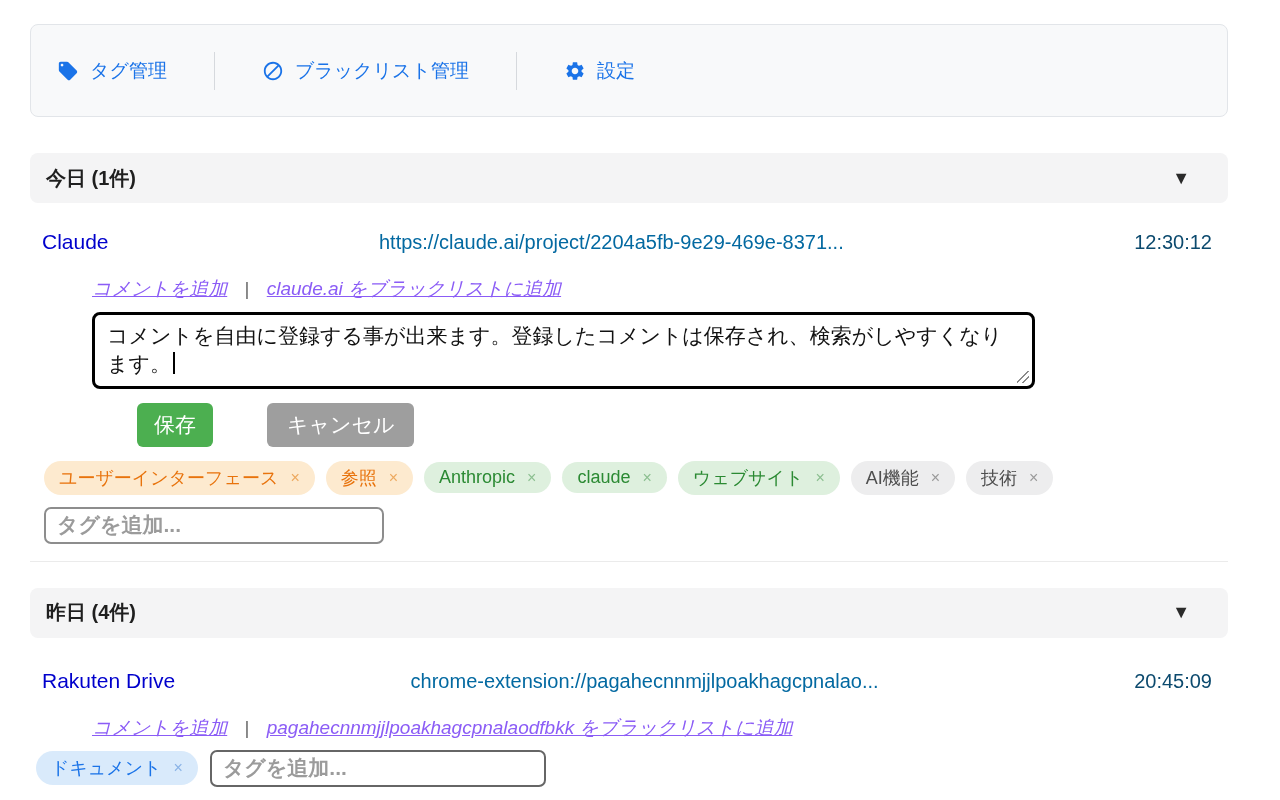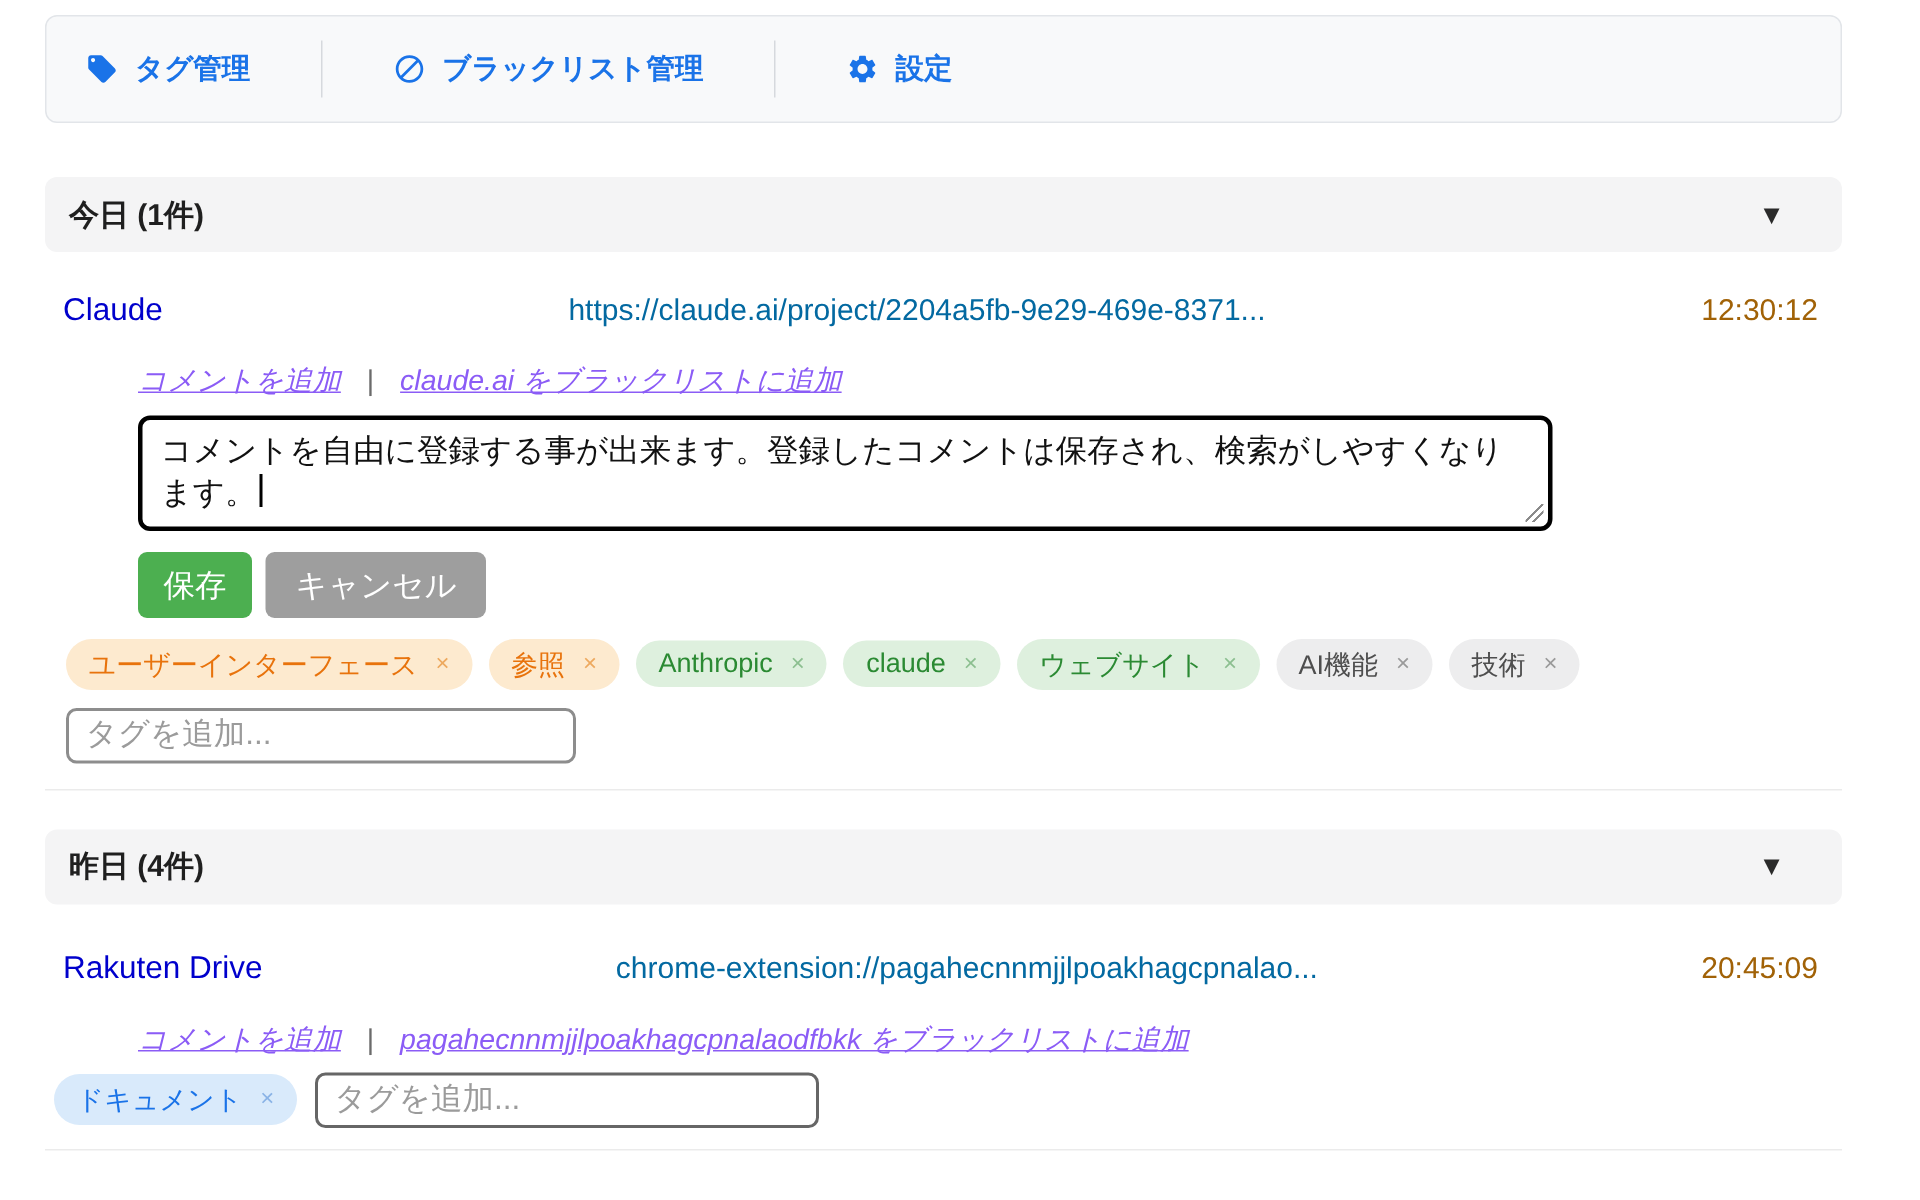--- a/index.html
+++ b/index.html
@@ -4,79 +4,80 @@
 <style>
   html,body{margin:0;padding:0;}
   body{
     width:1280px;height:800px;background:#ffffff;overflow:hidden;
     font-family:"Liberation Sans","DejaVu Sans",sans-serif;color:#202124;
   }
   .wrap{margin:0 0 0 30px;width:1198px;}
 
   
   .toolbar{
-    margin-top:10px;height:72px;background:#f8f9fa;border:1px solid #e2e5e9;
-    border-radius:8px;display:flex;align-items:center;padding:0 26px;box-sizing:border-box;font-weight:bold;
+    margin-top:24px;height:93px;background:#f8f9fa;border:1px solid #e2e5e9;
+    border-radius:8px;display:flex;align-items:center;padding:0 26px;box-sizing:border-box;
   }
   .tb-item{display:flex;align-items:center;gap:11px;color:#1a73e8;font-size:19px;cursor:pointer;}
   .tb-item svg{display:block;}
   .tb-sep{width:1px;height:38px;background:#d6d9dd;margin:0 47px;}
 
   
   .section-header{
     height:50px;background:#f4f4f5;border-radius:8px;display:flex;align-items:center;
     justify-content:space-between;padding:0 38px 0 16px;box-sizing:border-box;
     font-size:20px;font-weight:bold;color:#1f1f1f;
   }
   .sh-today{margin-top:36px;}
   .sh-yesterday{margin-top:26px;}
   .collapse{font-size:18px;color:#2a2a2a;cursor:pointer;font-weight:normal;}
 
   
   .entry-row{display:flex;align-items:baseline;margin:27px 16px 0 12px;}
   .entry-row.second{margin-top:31px;}
   .entry-title{font-size:21px;color:#0000cc;text-decoration:none;cursor:pointer;white-space:nowrap;}
   .entry-url{flex:1;text-align:center;font-size:20px;color:#0369a1;white-space:nowrap;overflow:hidden;}
-  .entry-time{font-size:20px;color:#a16207;margin-left:20px;white-space:nowrap;}
+  .entry-time{font-size:20px;color:#0c4a6e;margin-left:20px;white-space:nowrap;}
 
   .entry-links{margin:22px 0 0 62px;font-size:19px;}
   .entry-links a{color:#8b5cf6;text-decoration:underline;cursor:pointer;font-style:italic;}
   .entry-links .sep{color:#6b6b6b;margin:0 12px;}
 
   
   .comment-box{
     margin:10px 0 0 62px;width:943px;min-height:76px;border:3px solid #000;border-radius:8px;
     padding:7px 12px;font-size:21px;line-height:1.35;box-sizing:border-box;position:relative;
     color:#111;cursor:text;
   }
   .comment-box::after{
     content:"";position:absolute;right:3px;bottom:3px;width:12px;height:12px;
     background:linear-gradient(135deg,transparent 0 44%,#8a8a8a 44% 52%,transparent 52% 68%,#8a8a8a 68% 76%,transparent 76%);
   }
   .caret{display:inline-block;width:2px;height:22px;background:#000;vertical-align:-3px;margin-left:2px;}
 
   .btn-row{margin:14px 0 0 62px;display:flex;gap:9px;}
   .btn{border:none;border-radius:6px;color:#fff;font-size:21px;padding:8px 17px;cursor:pointer;
-       font-family:"Liberation Sans","DejaVu Sans",sans-serif;}
+       font-family:"Liberation Sans","DejaVu Sans",sans-serif;margin-left:45px;}
   .btn.save{background:#4caf50;}
   .btn.cancel{background:#9e9e9e;padding:8px 20px;}
 
   
   .pills{margin:14px 0 0 14px;display:flex;gap:11px;align-items:center;flex-wrap:wrap;}
   .pill{display:inline-flex;align-items:center;gap:12px;border-radius:18px;padding:5px 15px;font-size:18px;white-space:nowrap;}
   .pill .x{cursor:pointer;font-size:16px;}
   .pill.orange{background:#fdeacf;color:#e8730c;}  .pill.orange .x{color:#eda95f;}
   .pill.green {background:#def0de;color:#2b8a33;}  .pill.green  .x{color:#8cbf90;}
   .pill.gray  {background:#ededee;color:#4e4e4e;}  .pill.gray   .x{color:#9a9a9a;}
   .pill.blue  {background:#d9eafb;color:#1a73e8;}  .pill.blue   .x{color:#8ab3e6;}
 
   .tag-input{
     margin:12px 0 0 14px;width:340px;height:37px;border:2px solid #8d8d8d;border-radius:7px;
     font-size:21px;color:#333;padding:0 11px;box-sizing:border-box;
     font-family:"Liberation Sans","DejaVu Sans",sans-serif;
+    font-weight:bold;
   }
   .tag-input::placeholder{color:#9b9b9b;}
   .tag-input.dark{border-color:#666;margin:0;}
 
   .bottom-tags{margin:9px 0 0 6px;display:flex;align-items:center;gap:12px;}
   .bottom-tags .tag-input{width:336px;}
 
   .divider{border:none;border-top:1px solid #ebebeb;margin:17px 0 0 0;}
   .divider.last{margin-top:14px;}
 </style>

